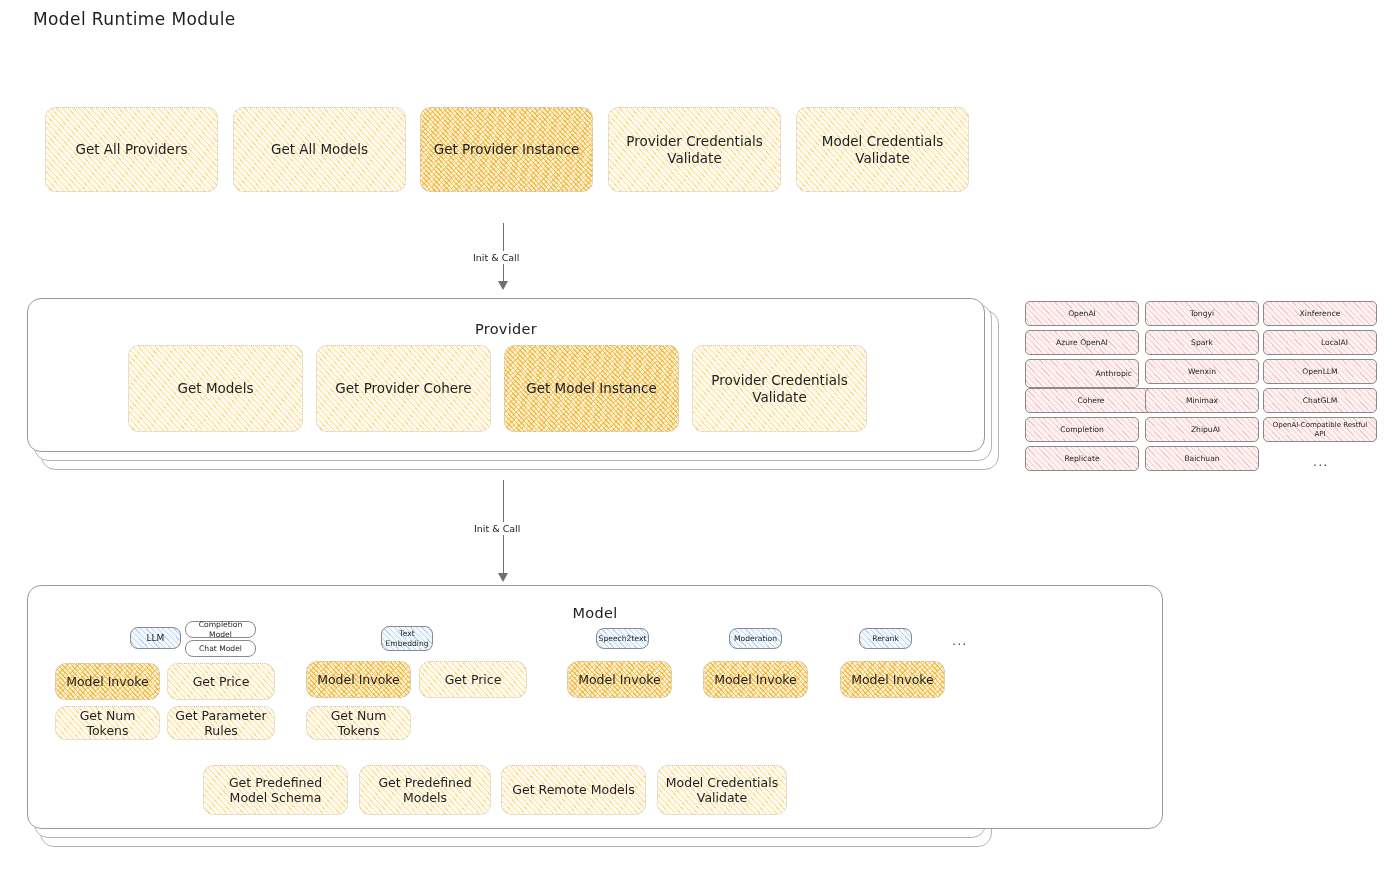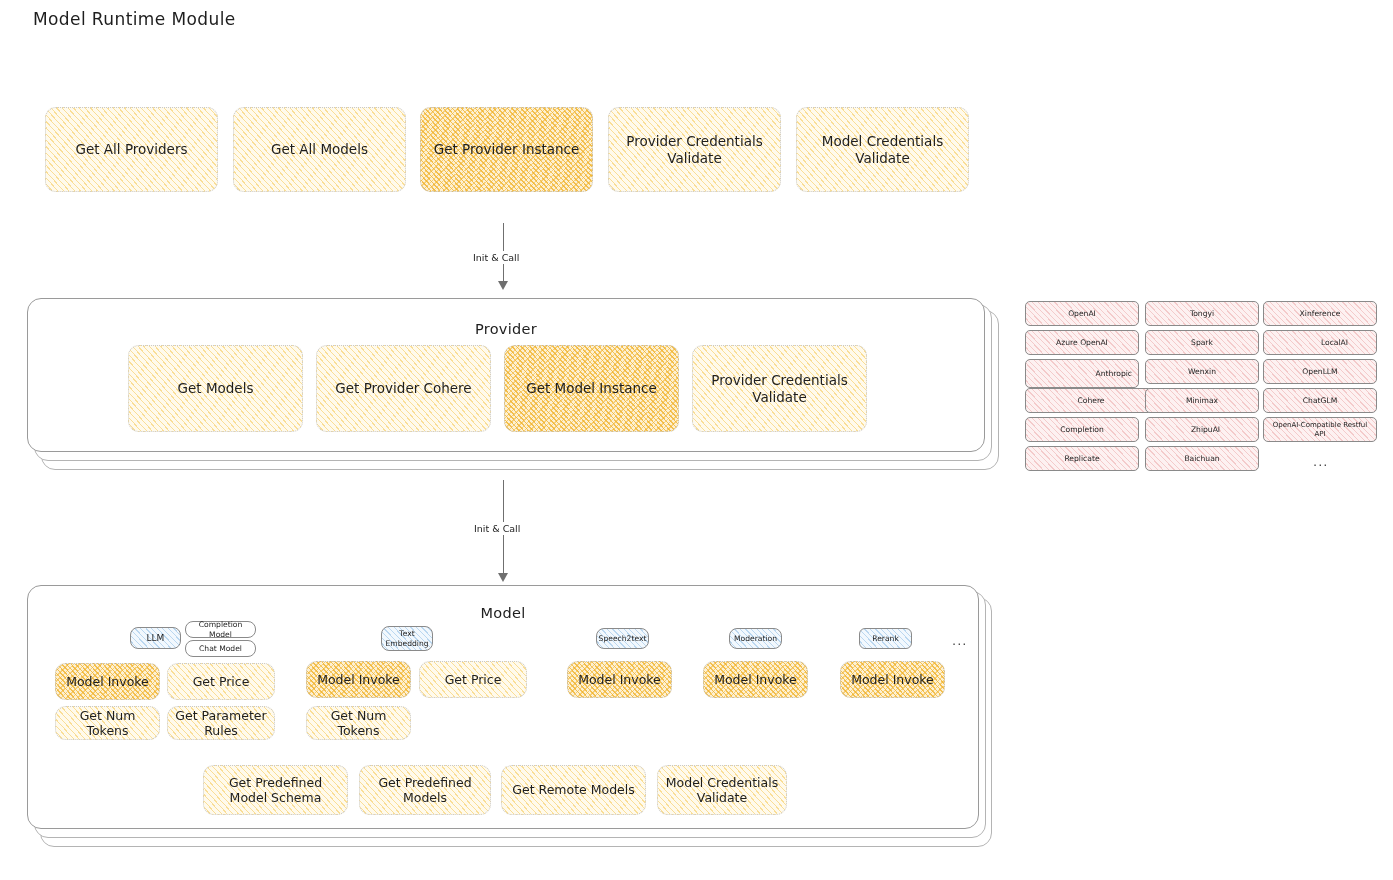--- a/index.html
+++ b/index.html
@@ -263,21 +263,21 @@
     <span class="node-label" style="font-size:7px;">OpenAI-Compatible Restful API</span>
   </div>
   <div class="abs ellipsis" style="left:1313px; top:455px;">...</div>
 
   <div class="abs arrow-line" style="left:503px; top:480px; height:95px;"></div>
   <div class="abs arrow-head" style="left:498px; top:573px;"></div>
   <div class="abs arrow-label" style="left:470px; top:522px;">Init &amp; Call</div>
 
   <div class="abs stack-layer" style="left:40px; top:597px; width:952px; height:250px;"></div>
   <div class="abs stack-layer" style="left:34px; top:591px; width:952px; height:247px;"></div>
-  <div class="abs container" style="left:27px; top:585px; width:952px; height:244px;">
+  <div class="abs container" style="left:27px; top:585px; width:1136px; height:244px;">
     <div class="container-title" style="top:19px;">Model</div>
   </div>
 
   <div class="abs node fill-blue t-sm" style="left:130px; top:627px; width:51px; height:22px;">
     <span class="node-label">LLM</span>
   </div>
   <div class="abs node fill-plain t-xs" style="left:185px; top:621px; width:71px; height:17px;">
     <span class="node-label">Completion Model</span>
   </div>
   <div class="abs node fill-plain t-xs" style="left:185px; top:640px; width:71px; height:17px;">
@@ -286,21 +286,21 @@
 
   <div class="abs node fill-blue t-xs" style="left:381px; top:626px; width:52px; height:25px;">
     <span class="node-label">Text Embedding</span>
   </div>
   <div class="abs node fill-blue t-xs" style="left:596px; top:628px; width:53px; height:21px;">
     <span class="node-label">Speech2text</span>
   </div>
   <div class="abs node fill-blue t-xs" style="left:729px; top:628px; width:53px; height:21px;">
     <span class="node-label">Moderation</span>
   </div>
-  <div class="abs node fill-blue t-xs" style="left:859px; top:628px; width:53px; height:21px;border-radius:6px;">
+  <div class="abs node fill-blue t-xs" style="left:859px; top:628px; width:53px; height:21px;">
     <span class="node-label">Rerank</span>
   </div>
   <div class="abs ellipsis" style="left:952px; top:634px;">...</div>
 
   <div class="abs node fill-orange t-md" style="left:55px; top:663px; width:105px; height:37px;">
     <span class="node-label">Model Invoke</span>
   </div>
   <div class="abs node fill-yellow t-md" style="left:167px; top:663px; width:108px; height:37px;">
     <span class="node-label">Get Price</span>
   </div>

